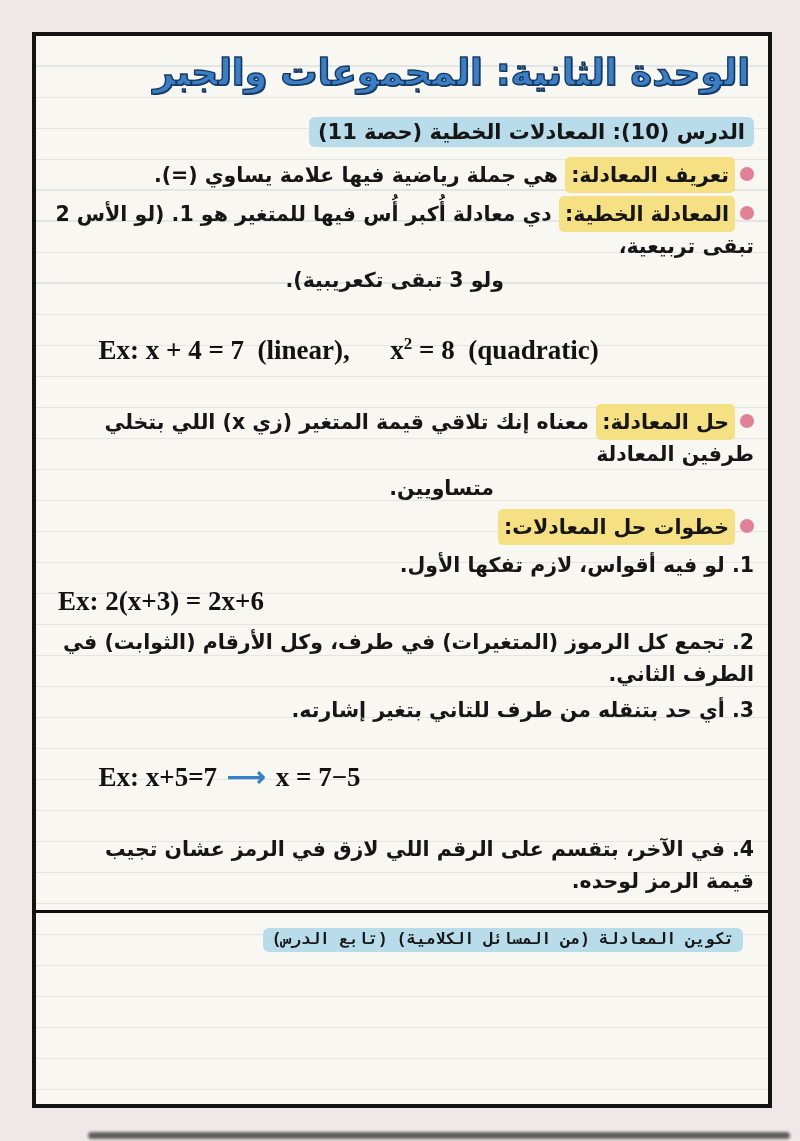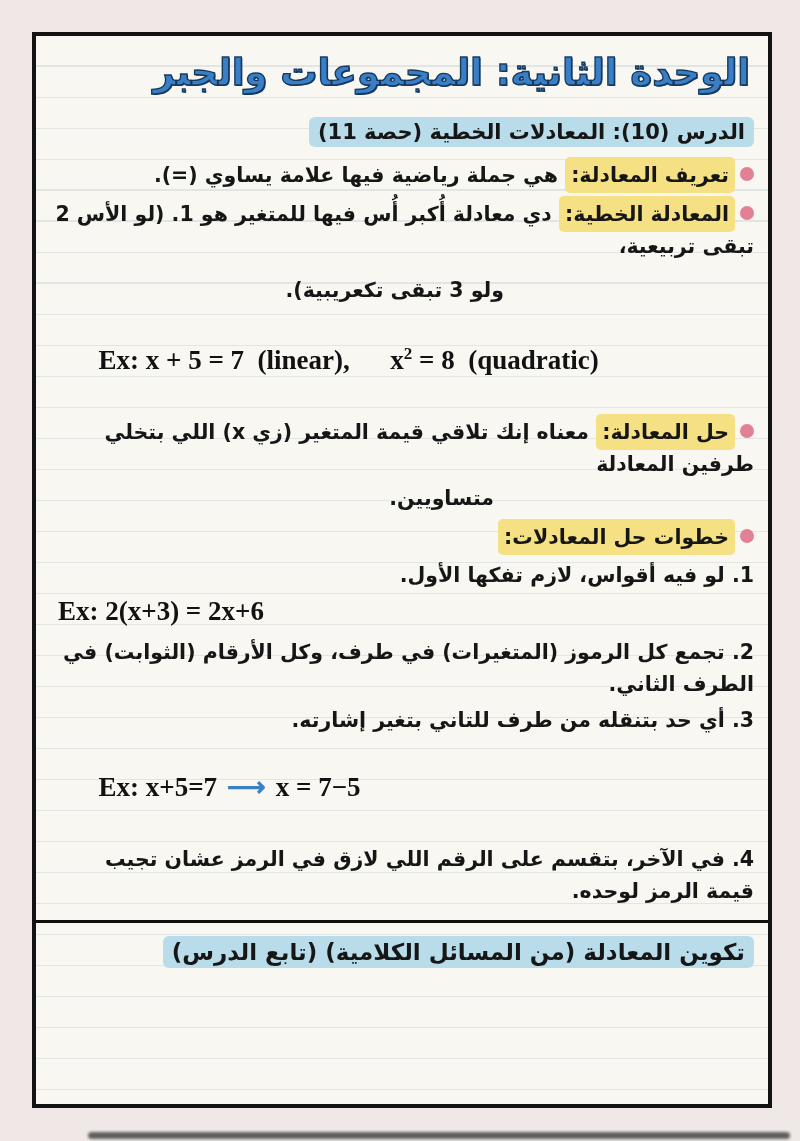--- a/index.html
+++ b/index.html
@@ -32,46 +32,46 @@
   .ex{
     direction:ltr;text-align:left;font-family:"Liberation Serif", serif;
     font-size:27px;font-weight:bold;color:#121212;
     margin:4px 0 10px 0;padding-left:8px;white-space:pre-wrap;
   }
   .ex sup{font-size:17px;}
   .arrow{color:#3a80c4;font-weight:bold;margin:0 10px;}
   .frac{display:inline-flex;flex-direction:column;align-items:center;vertical-align:-17px;line-height:1.05;font-size:25px;margin:0 5px;}
   .frac .den{border-top:2.5px solid #111;padding:0 7px;}
   .divider{border-top:3.5px solid #0e0e0e;margin:12px -14px 16px;}
-  .sec2-header{font-size:23px;font-weight:bold;margin:0 0 22px;}
+  .sec2-header{font-size:16px;font-weight:bold;margin:0 11px 22px;font-family:Liberation Mono, monospace;}
   .bottom-band{position:absolute;left:88px;bottom:2px;width:702px;height:7px;background:#474747;border-radius:5px;filter:blur(1.6px);opacity:.85;}
 </style>
 </head>
 <body>
 
 <div class="page">
   <div class="frame">
 
     <h1 class="title">الوحدة الثانية: المجموعات والجبر</h1>
 
     <div class="lesson-header">
       <span class="hl-blue">الدرس (10): المعادلات الخطية (حصة 11)</span>
     </div>
 
     <div class="bullet-row">
       <span class="dot"></span><span class="hl-yellow">تعريف المعادلة:</span><span> هي جملة رياضية فيها علامة يساوي (=).</span>
     </div>
 
-    <div class="bullet-row" style="margin-bottom:12px;">
+    <div class="bullet-row" style="margin-bottom:2px;">
       <span class="dot"></span><span class="hl-yellow">المعادلة الخطية:</span><span> دي معادلة أُكبر أُس فيها للمتغير هو 1. (لو الأس 2 تبقى تربيعية،</span>
     </div>
     <div class="indent-linear">ولو 3 تبقى تكعريبية).</div>
 
     <div class="ex">
-      <span>Ex: x + 5 = 7  (linear),      </span><span>x</span><sup>2</sup><span> = 8  (quadratic)</span>
+      <span>Ex: x + 4 = 7  (linear),      </span><span>x</span><sup>2</sup><span> = 8  (quadratic)</span>
     </div>
 
     <div class="bullet-row" style="margin-bottom:2px;">
       <span class="dot"></span><span class="hl-yellow">حل المعادلة:</span><span> معناه إنك تلاقي قيمة المتغير (زي x) اللي بتخلي طرفين المعادلة</span>
     </div>
     <div class="indent-solve">متساويين.</div>
 
     <div class="bullet-row">
       <span class="dot"></span><span class="hl-yellow">خطوات حل المعادلات:</span>
     </div>

